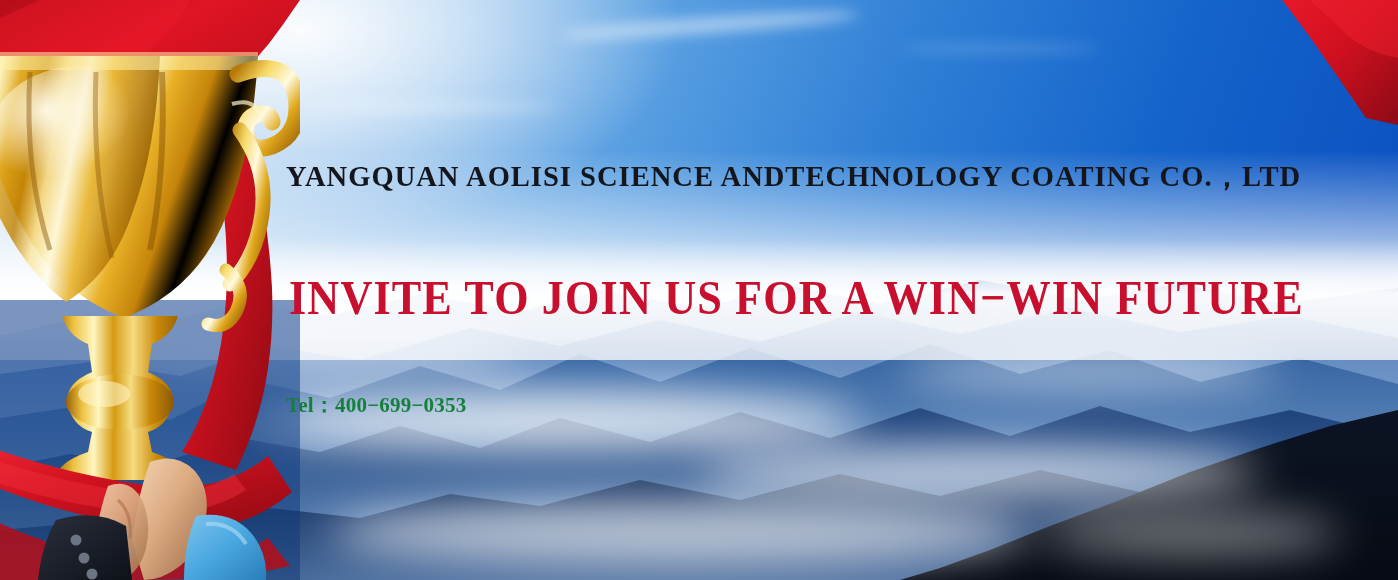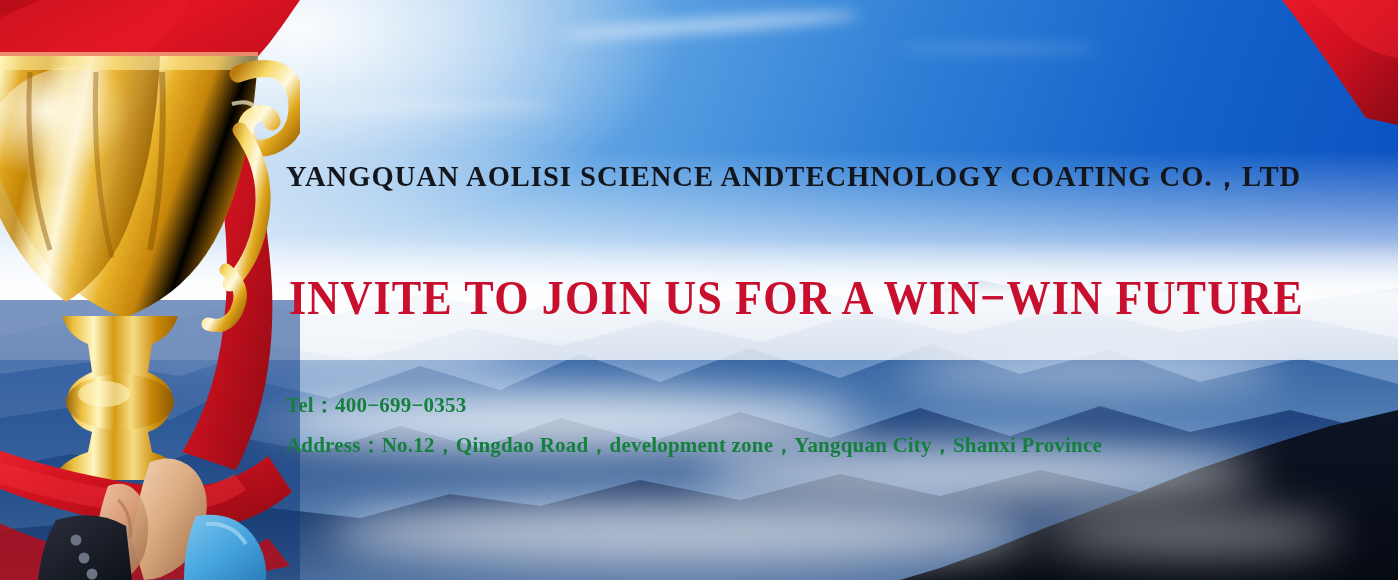--- a/index.html
+++ b/index.html
@@ -381,17 +381,16 @@
   </div>
 
   <div class="text-layer">
 
     <div class="company-name">YANGQUAN AOLISI SCIENCE ANDTECHNOLOGY COATING CO.，LTD</div>
 
     <div class="headline">INVITE TO JOIN US FOR A WIN−WIN FUTURE</div>
 
     <div class="contact-line contact-tel">Tel：400−699−0353</div>
 
-    <div class="contact-line contact-address">Address：No.12，Qingdao Road，development zone，Yangquan City，Shanxi Province</div>
 
   </div>
 
 </div>
 
 </body></html>

